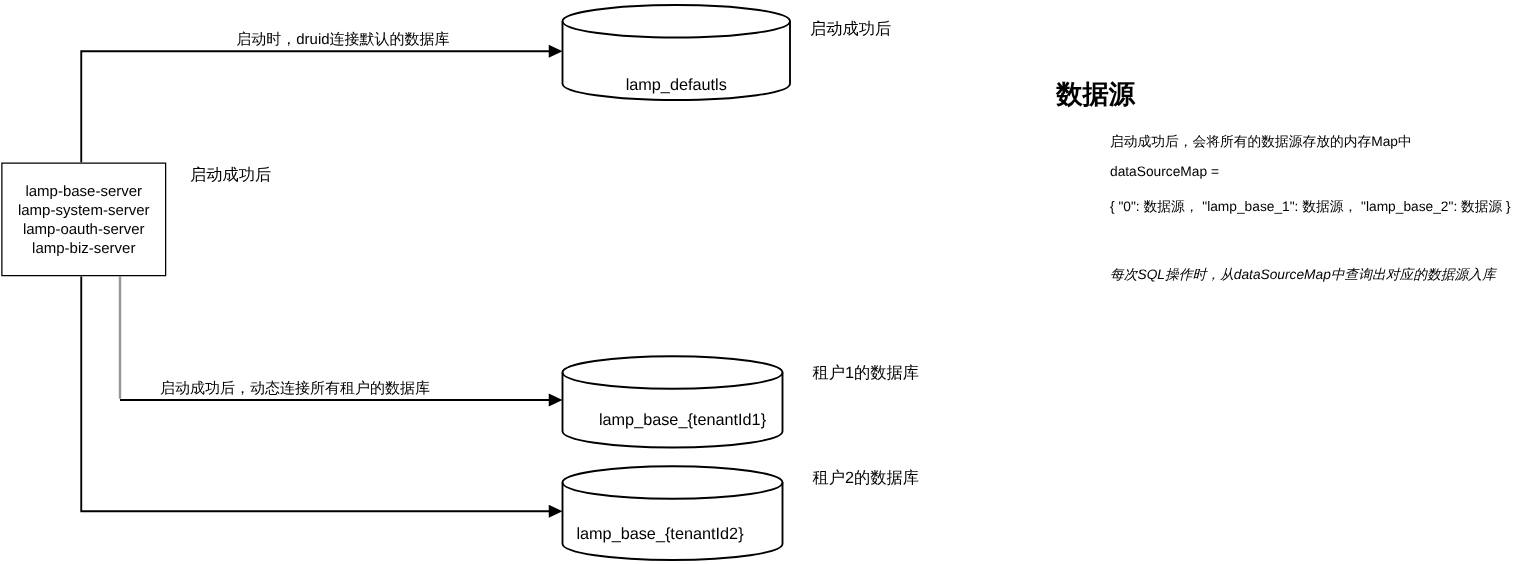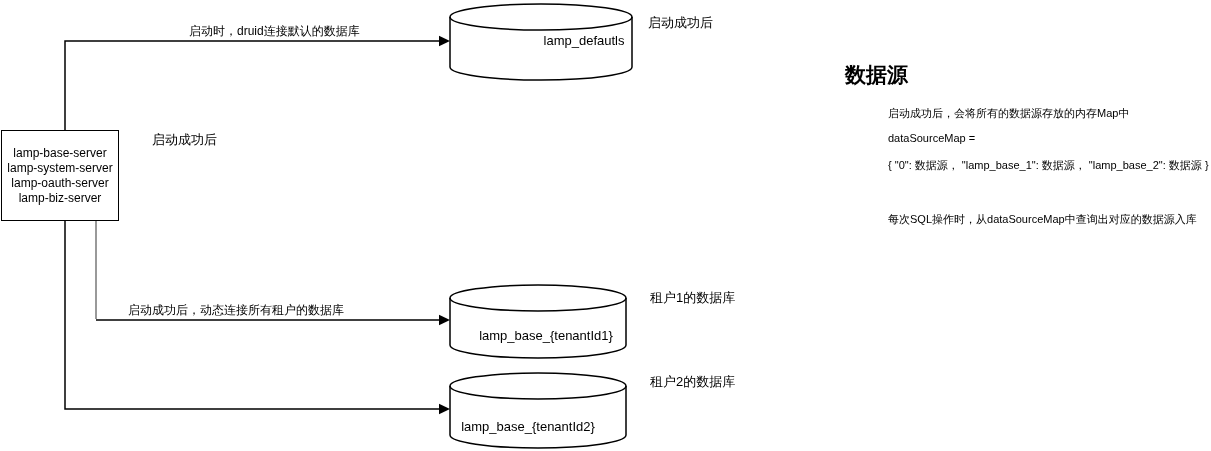--- a/index.html
+++ b/index.html
@@ -16,21 +16,21 @@
   svg.layer { position: absolute; left: 0; top: 0; width: 1211px; height: 451px; }
   .wire { fill: none; stroke: #000000; stroke-width: 1.5; }
   .wire-gray { fill: none; stroke: #999999; stroke-width: 2; }
   .arrowhead { fill: #000000; stroke: none; }
   .cyl-body { fill: #ffffff; stroke: #000000; stroke-width: 1.5; }
   .cyl-rim { fill: none; stroke: #000000; stroke-width: 1.5; }
 
   .app-box {
     position: absolute;
     left: 1px; top: 130px;
-    width: 118px; height: 91px;
+    width: 132px; height: 91px;
     border: 1.5px solid #000000;
     background: #ffffff;
     display: flex;
     flex-direction: column;
     align-items: center;
     justify-content: center;
     font-size: 12px;
     line-height: 15px;
     text-align: center;
   }
@@ -53,21 +53,21 @@
   }
   .note-line {
     position: absolute;
     left: 888px;
     font-size: 11px;
     white-space: nowrap;
   }
   .note-1 { top: 106px; }
   .note-2 { top: 132px; }
   .note-3 { top: 158px; }
-  .note-4 { top: 212px; }
+  .note-4 { top: 212px; font-style: italic; }
 </style>
 </head>
 <body>
 
 <div class="canvas">
 
   <svg class="layer" viewBox="0 0 1211 451" xmlns="http://www.w3.org/2000/svg">
 
     <g>
       <polyline class="wire" points="65,130 65,41 440,41"></polyline>
@@ -105,21 +105,21 @@
     <div>lamp-base-server</div>
     <div>lamp-system-server</div>
     <div>lamp-oauth-server</div>
     <div>lamp-biz-server</div>
   </div>
 
   <div class="lbl lbl-13" style="left:152px; top:133px;">启动成功后</div>
   <div class="lbl" style="left:167px; top:24px;margin-left:22px;">启动时，druid连接默认的数据库</div>
   <div class="lbl" style="left:128px; top:303px;">启动成功后，动态连接所有租户的数据库</div>
 
-  <div class="cyl-name" style="left:450px; top:33px; width:182px;margin-left:43px;">lamp_defautls</div>
+  <div class="cyl-name" style="left:450px; top:60px; width:182px;">lamp_defautls</div>
   <div class="cyl-name" style="left:450px; top:328px; width:192px;">lamp_base_{tenantId1}</div>
   <div class="cyl-name" style="left:450px; top:419px; width:156px;">lamp_base_{tenantId2}</div>
 
   <div class="lbl lbl-13" style="left:648px; top:16px;">启动成功后</div>
   <div class="lbl lbl-13" style="left:650px; top:291px;">租户1的数据库</div>
   <div class="lbl lbl-13" style="left:650px; top:375px;">租户2的数据库</div>
 
   <div class="notes-title">数据源</div>
   <div class="note-line note-1">启动成功后，会将所有的数据源存放的内存Map中</div>
   <div class="note-line note-2">dataSourceMap =</div>

